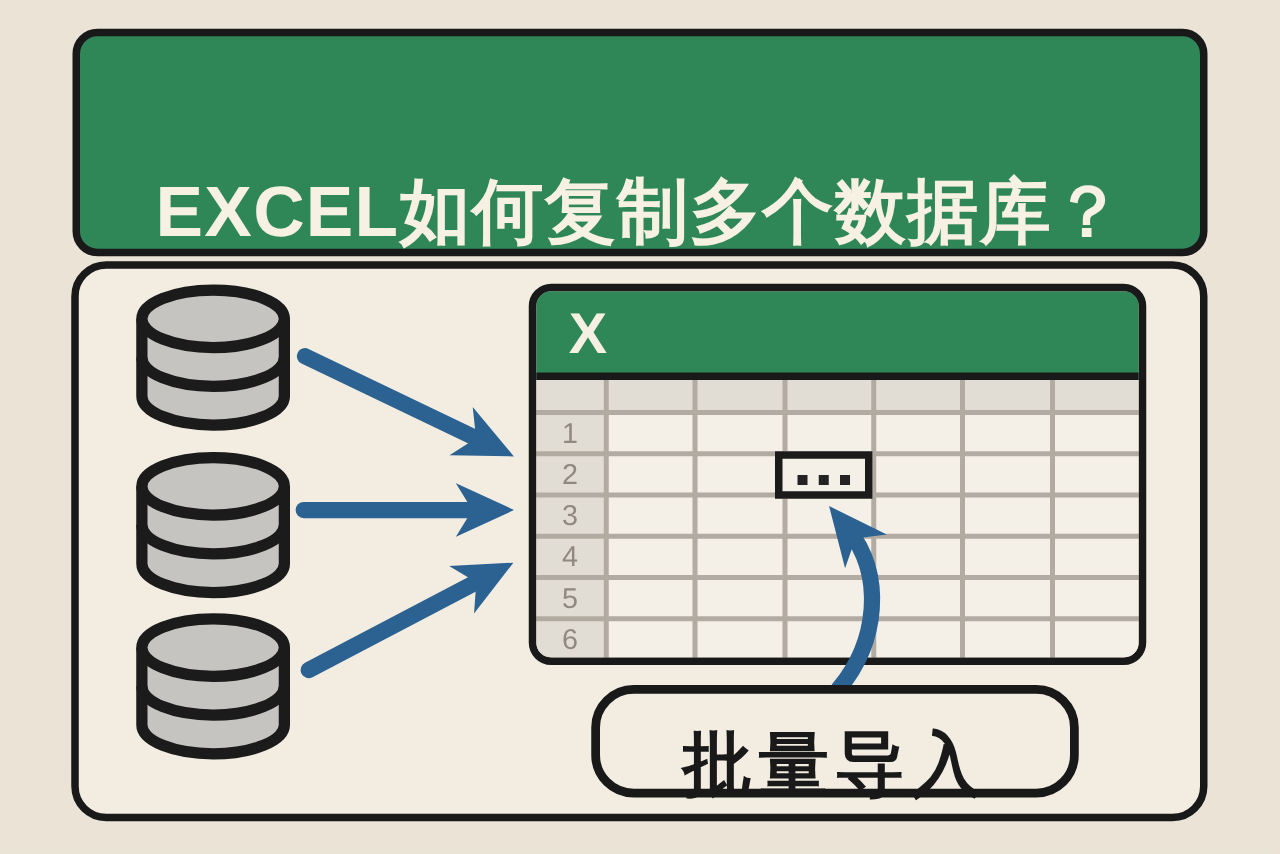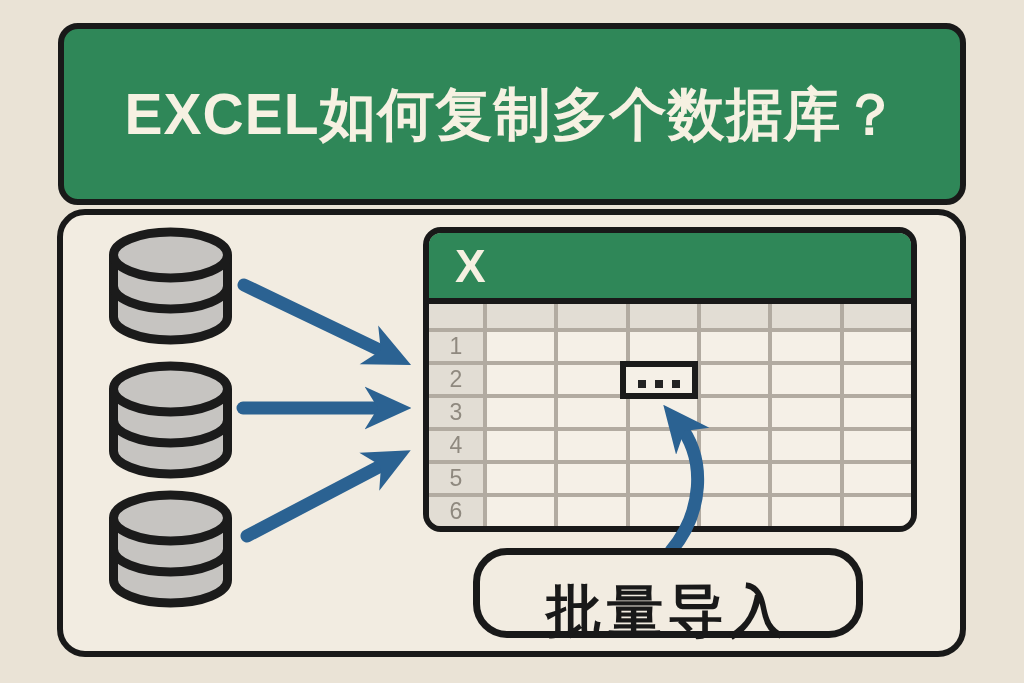--- a/index.html
+++ b/index.html
@@ -6,21 +6,21 @@
   .page{
     position:relative;width:1024px;height:683px;overflow:hidden;
     background:#EAE3D6;
     font-family:"Liberation Sans","DejaVu Sans",sans-serif;
   }
   
   .banner{
     position:absolute;left:58px;top:23px;width:908px;height:182px;
     box-sizing:border-box;background:#2F8758;
     border:6px solid #191919;border-radius:20px;
-    display:flex;flex-direction:row;align-items:center;justify-content:center;gap:8px;
+    display:flex;flex-direction:column;align-items:center;justify-content:flex-end;gap:8px;
     z-index:2;
   }
   .banner-title{
     font-size:57px;font-weight:800;color:#F6F1E2;letter-spacing:1px;
     line-height:1;white-space:nowrap;
   }
   .banner-subtitle{
     font-size:40px;font-weight:800;color:#F6F1E2;letter-spacing:2px;
     line-height:1;white-space:nowrap;
   }

